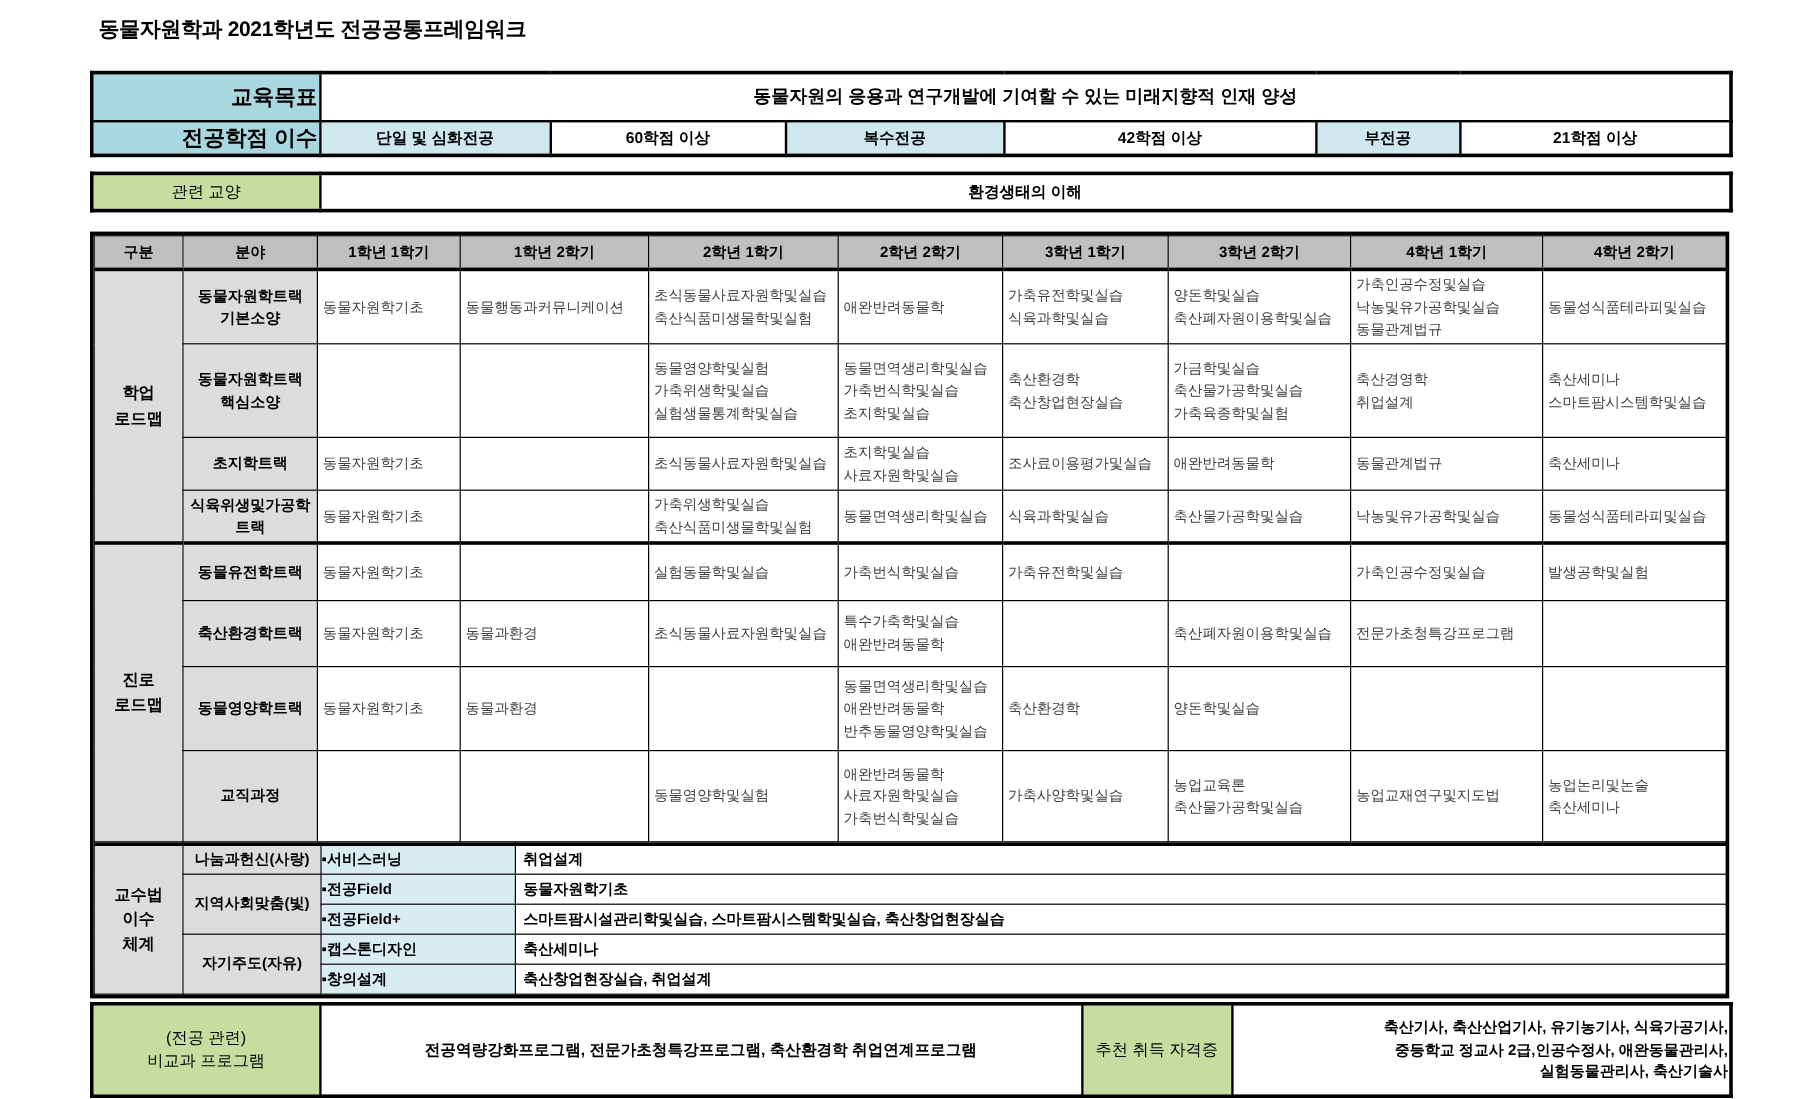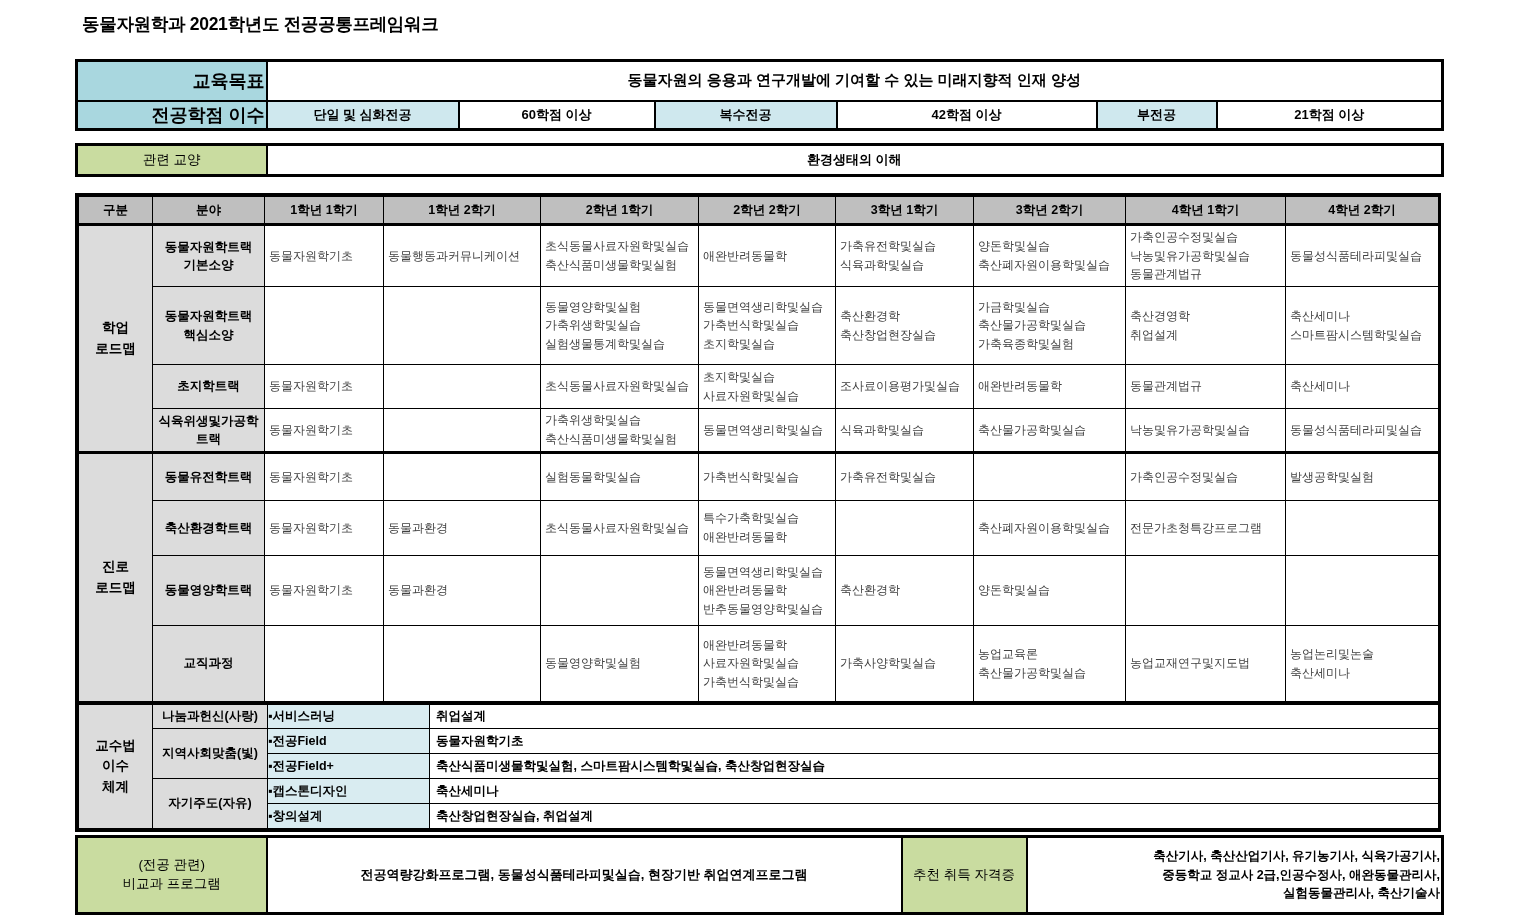--- a/index.html
+++ b/index.html
@@ -387,21 +387,21 @@
           <td class="pmethod">▪서비스러닝</td>
           <td class="pcourses">취업설계</td>
         </tr>
         <tr style="height: 25px;">
           <td class="pcat" rowspan="2">지역사회맞춤(빛)</td>
           <td class="pmethod">▪전공Field</td>
           <td class="pcourses">동물자원학기초</td>
         </tr>
         <tr style="height: 25px;">
           <td class="pmethod">▪전공Field+</td>
-          <td class="pcourses">축산식품미생물학및실험, 스마트팜시스템학및실습, 축산창업현장실습</td>
+          <td class="pcourses">스마트팜시설관리학및실습, 스마트팜시스템학및실습, 축산창업현장실습</td>
         </tr>
         <tr style="height: 25px;">
           <td class="pcat" rowspan="2">자기주도(자유)</td>
           <td class="pmethod">▪캡스톤디자인</td>
           <td class="pcourses">축산세미나</td>
         </tr>
         <tr style="height: 25px;">
           <td class="pmethod">▪창의설계</td>
           <td class="pcourses">축산창업현장실습, 취업설계</td>
         </tr>
@@ -415,21 +415,21 @@
       <col style="width:635px">
       <col style="width:125px">
       <col style="width:416px">
     </colgroup>
   <tbody>
       <tr style="height:77px">
     <td class="lbl-green">
           <div>(전공 관련)</div>
           <div>비교과 프로그램</div>
         </td>
-    <td class="extra-value">전공역량강화프로그램, 동물성식품테라피및실습, 현장기반 취업연계프로그램</td>
+    <td class="extra-value">전공역량강화프로그램, 전문가초청특강프로그램, 축산환경학 취업연계프로그램</td>
     <td class="lbl-green">추천 취득 자격증</td>
     <td class="cert-value">
           <div>축산기사, 축산산업기사, 유기농기사, 식육가공기사,</div>
           <div>중등학교 정교사 2급,인공수정사, 애완동물관리사,</div>
           <div>실험동물관리사, 축산기술사</div>
         </td>
   </tr>
 </tbody>
   </table>
 

